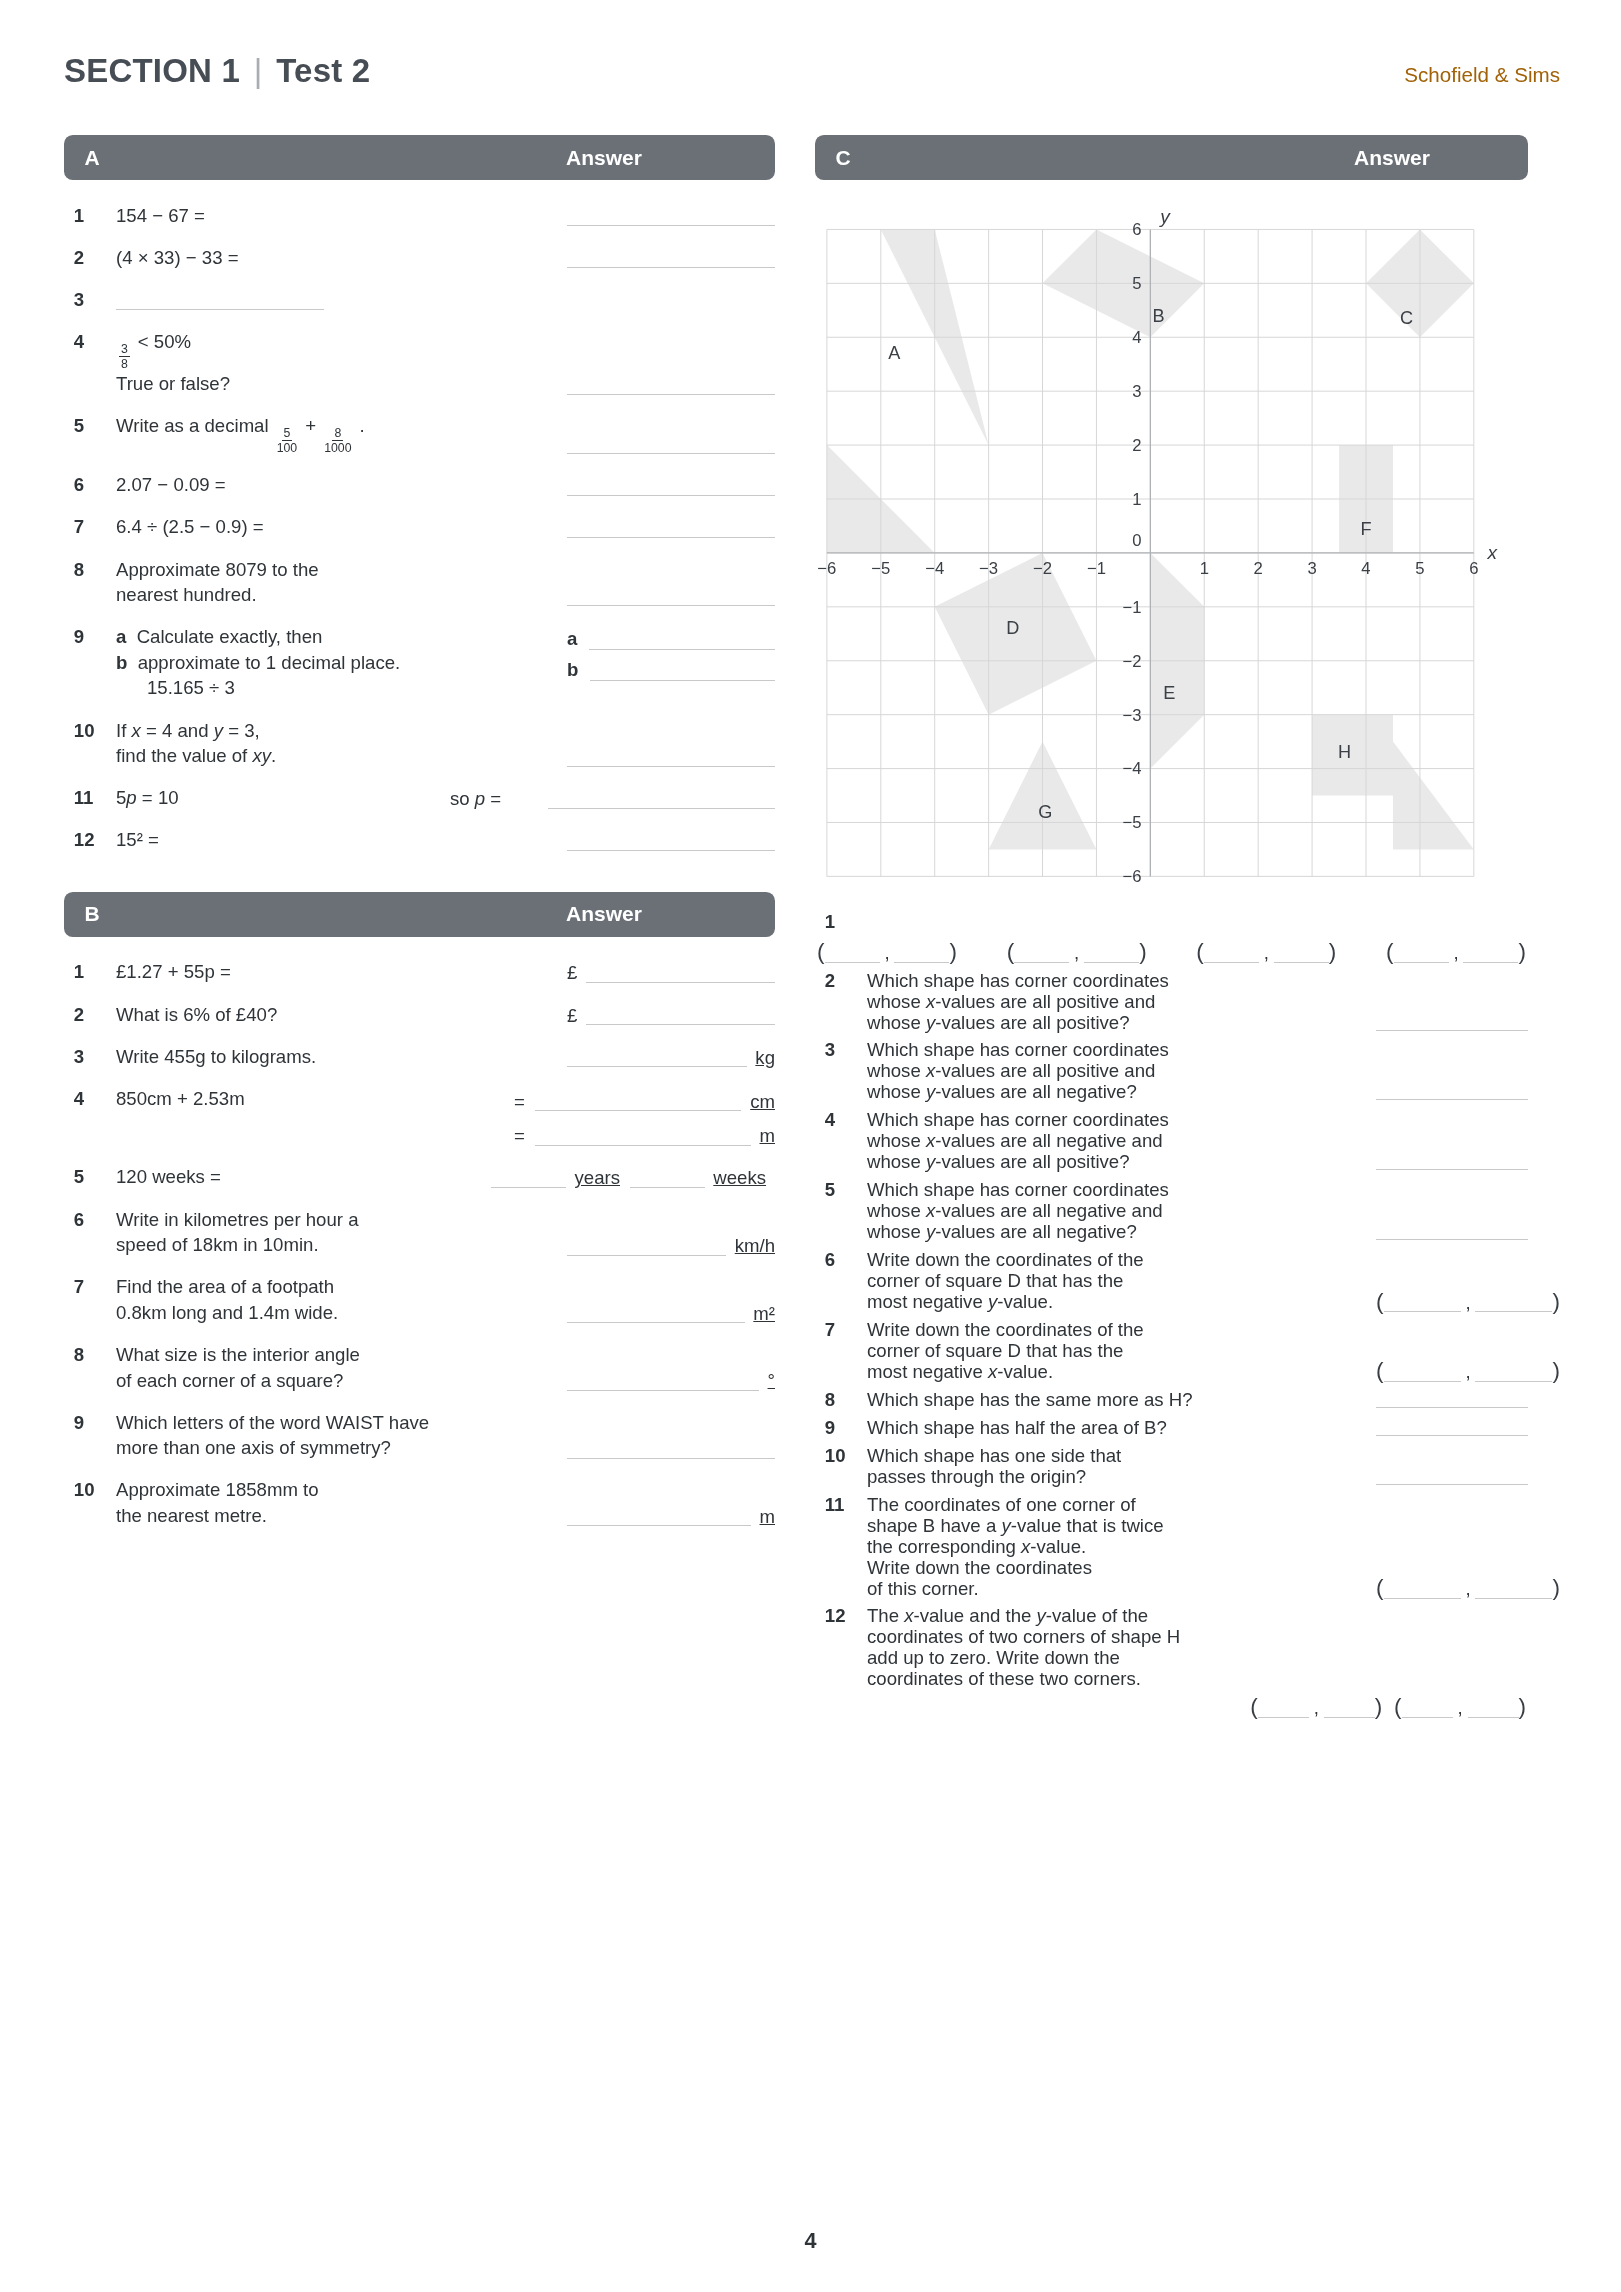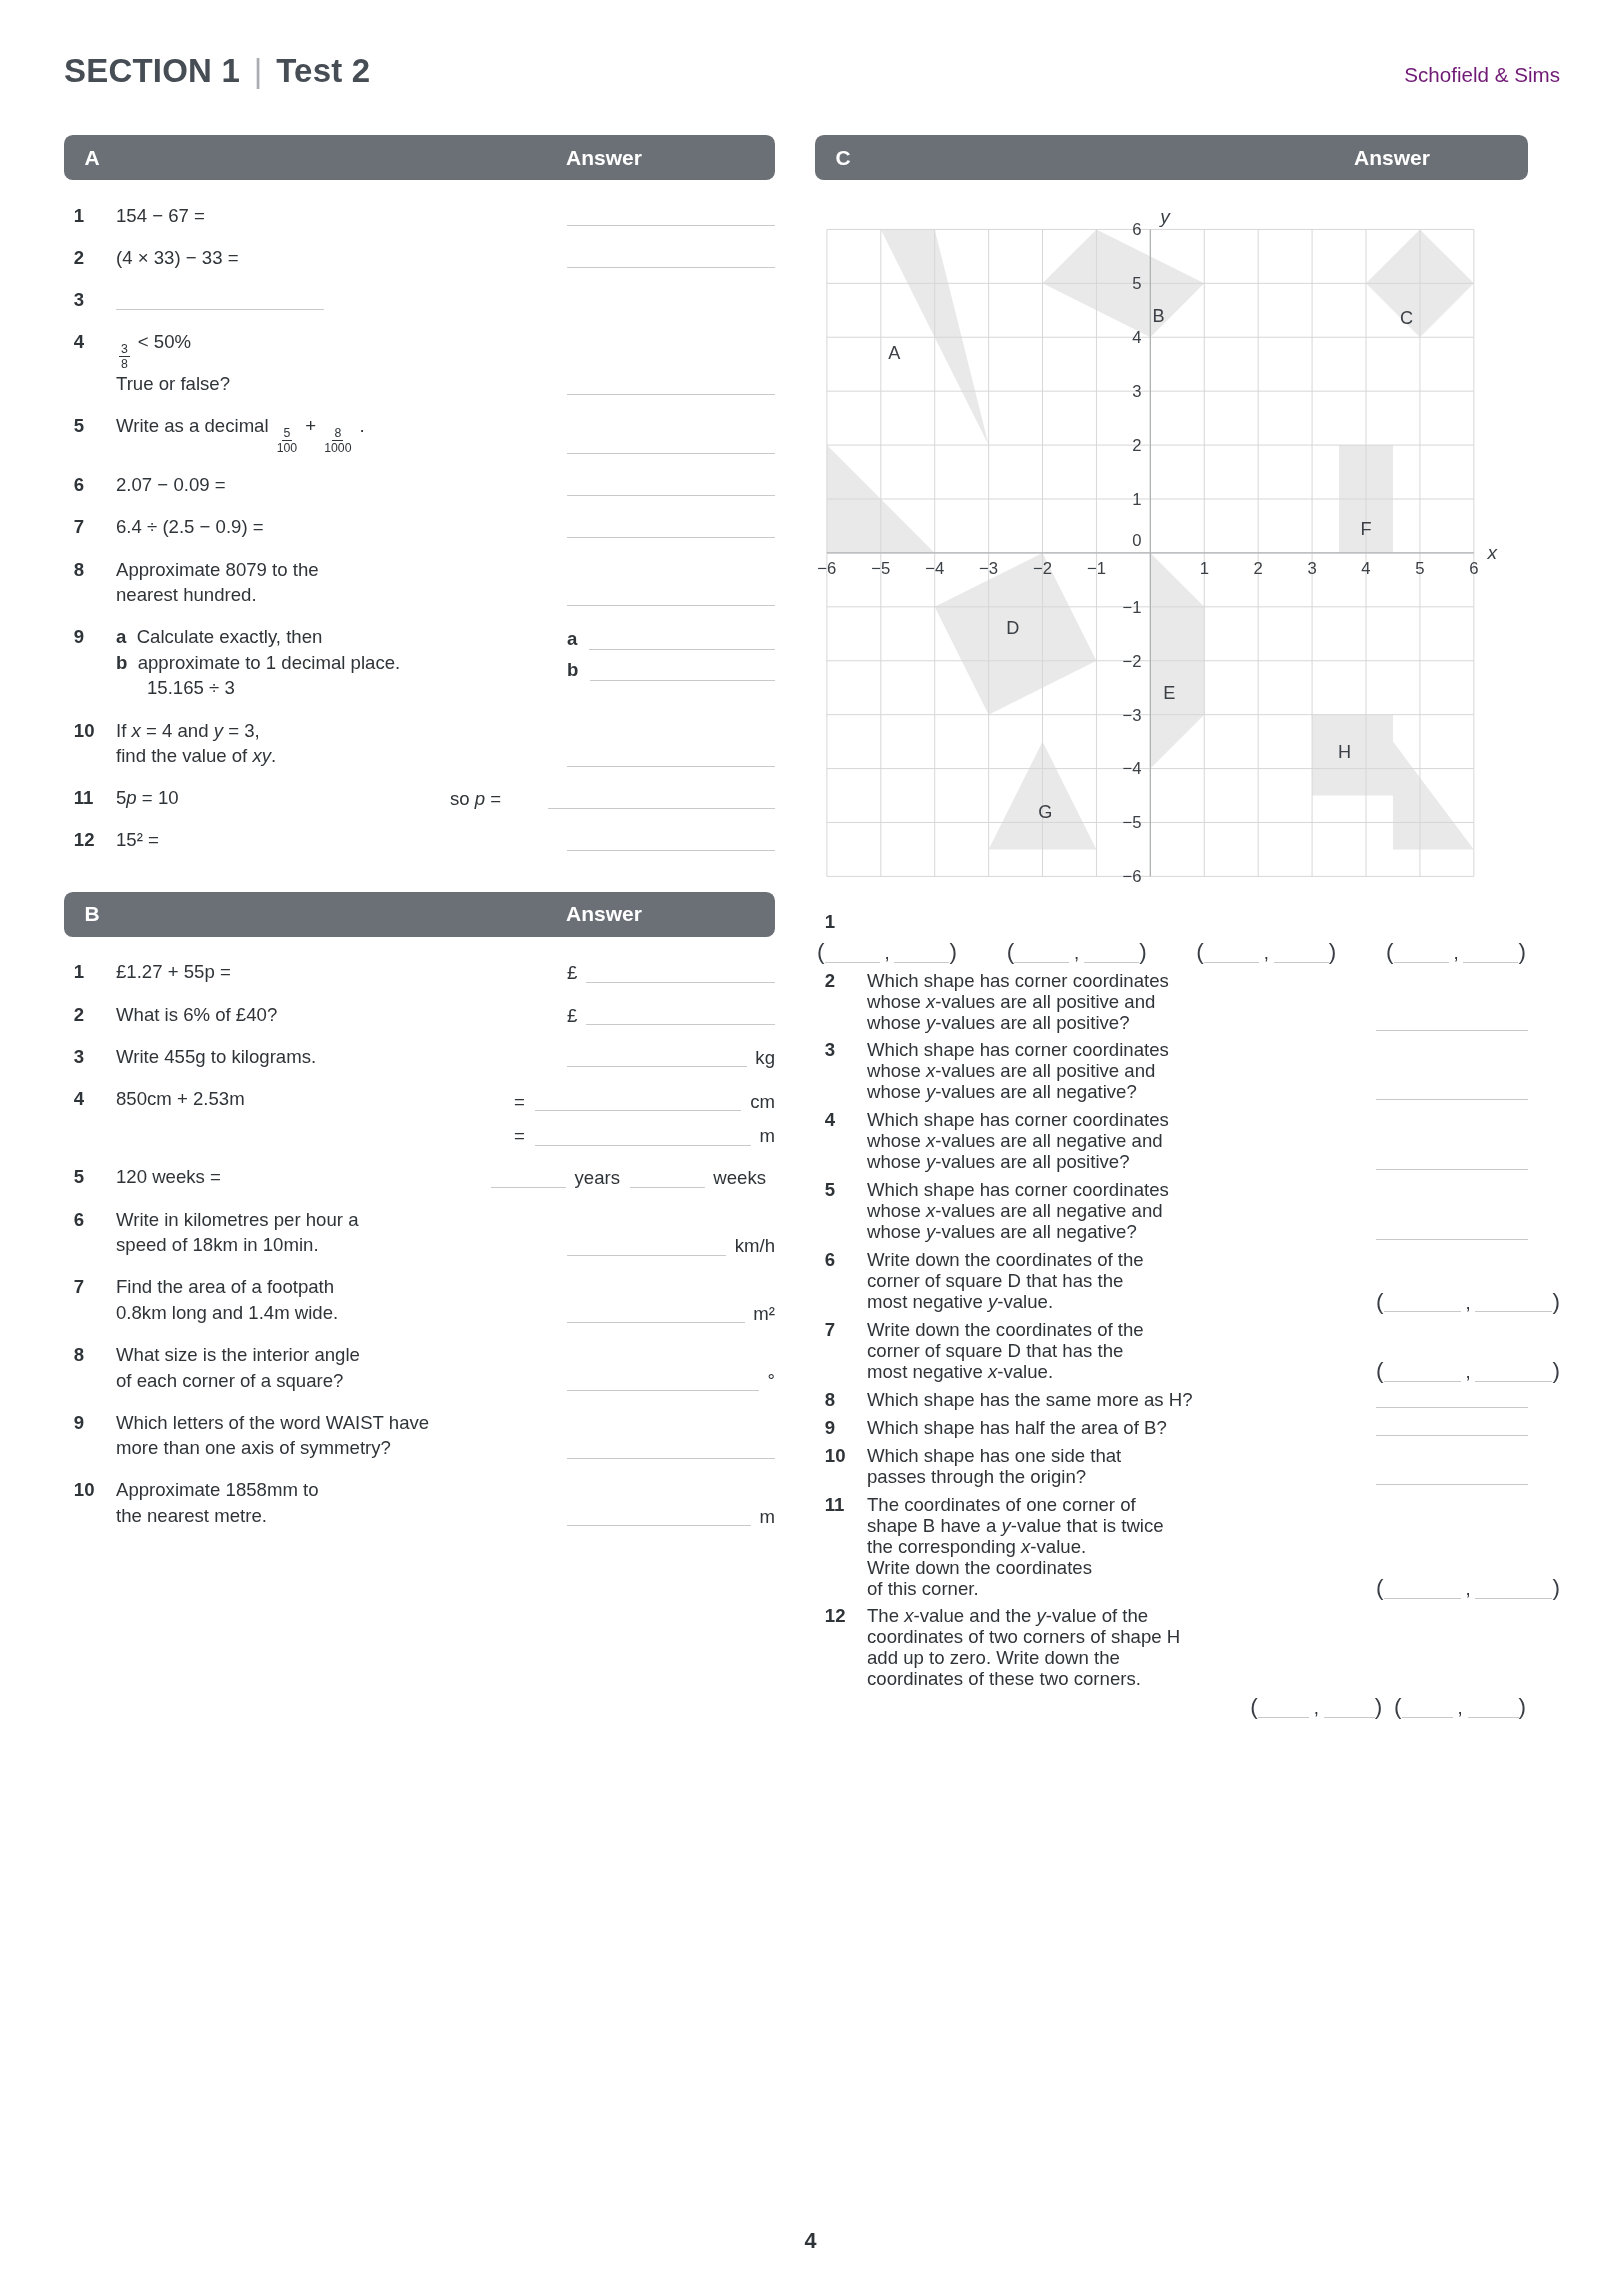--- a/index.html
+++ b/index.html
@@ -3,21 +3,21 @@
 <meta charset="utf-8">
 <style>
   html,body{margin:0;padding:0;background:#fff;}
   .page{position:relative;width:1621px;height:2293px;background:#fff;color:#2f3439;
         font-family:"Liberation Sans",sans-serif;font-size:18.6px;overflow:hidden;}
 
   
   .hdr{position:absolute;top:52px;left:64px;right:61px;display:flex;justify-content:space-between;align-items:baseline;}
   .title{font-size:33px;font-weight:bold;color:#474d54;letter-spacing:0.2px;}
   .title .sep{color:#a9adb2;font-weight:400;margin:0 13.7px;}
-  .pub{font-size:20.6px;color:#701a75;}
+  .pub{font-size:20.6px;color:#a16207;}
 
   
   .col{position:absolute;top:135px;width:711px;}
   .col.left{left:64px;}
   .col.right{left:815px;width:713px;}
 
   
   .bar{position:relative;height:45px;border-radius:8.8px;background:#6b7077;color:#fff;display:flex;
        align-items:center;font-size:21px;font-weight:bold;padding:0 20.6px;box-sizing:border-box;}
   .bar .ans{position:absolute;left:502px;}
@@ -33,21 +33,21 @@
   .col.right .q-num{line-height:21px;}
   .q-line{line-height:25.5px;white-space:pre;}
   .col.right .q-line{line-height:21px;}
 
   
   .q-ans{align-self:end;display:flex;align-items:flex-end;width:208px;padding-bottom:2px;}
   .col.right .q-ans{width:152px;}
   .q-ans.wide{width:325px;gap:38px;}
   .q-ans.t-coords{width:238px;padding-bottom:0;}
   .aline{flex:1 1 auto;border-bottom:1px solid #c9c9c9;height:16.7px;}
-  .unit{margin-left:8.8px;line-height:19.6px;}
+  .unit{margin-left:8.8px;line-height:19.6px;text-decoration:underline;}
   .cur{margin-right:8.8px;line-height:19.6px;}
   .eq{margin-right:9.8px;line-height:19.6px;}
   .q-ans.t-ab{flex-direction:column;align-self:start;gap:5.9px;}
   .abrow{display:flex;width:100%;align-items:flex-end;height:25.5px;}
   .ab-label{font-weight:bold;margin-right:11.8px;}
   .q-ans.t-eqrows{width:261px;flex-direction:column;align-self:start;gap:8.8px;}
   .eqrow{display:flex;width:100%;align-items:flex-end;height:25.5px;}
   .q-ans.t-pairs{width:284px;}
   .t-pairs .unit{margin:0 9.8px 0 8.8px;}
   .t-pairs .unit:last-child{margin-right:9px;}

